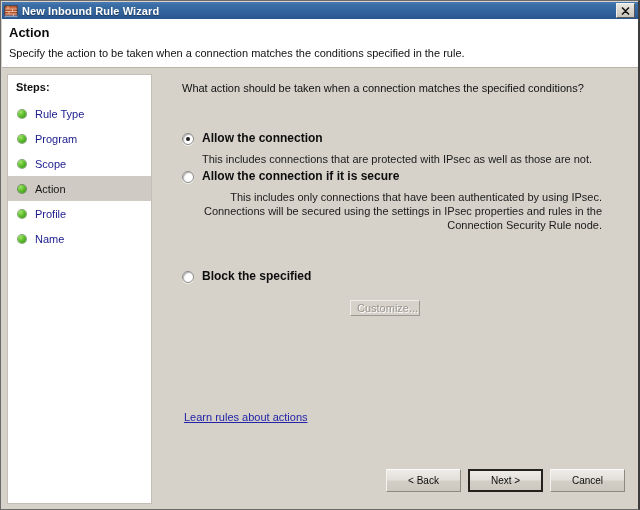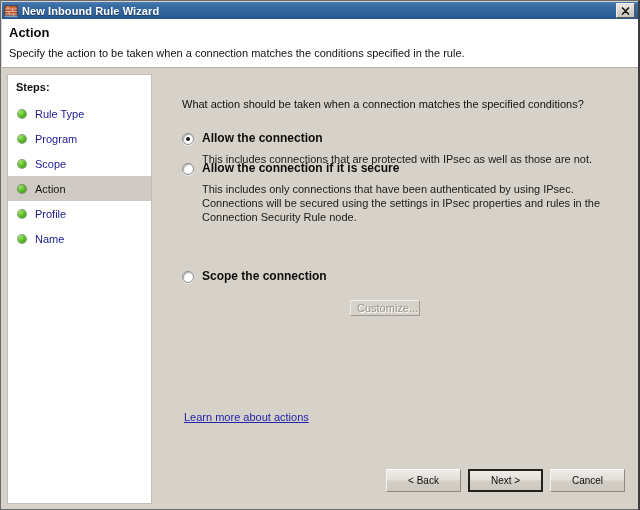--- a/index.html
+++ b/index.html
@@ -145,21 +145,21 @@
   #content {
     position: absolute;
     left: 154px; top: 69px;
     width: 483px;
     height: 440px;
     background: #d6d2ca;
   }
 
   #content .prompt {
     position: absolute;
-    left: 27px; top: 28px;
+    left: 27px; top: 12px;
     font-size: 11px;
     color: #111111;
   }
 
   .opt {
     position: absolute;
     left: 27px;
     width: 430px;
   }
   .opt-head {
@@ -196,21 +196,21 @@
   .opt-desc {
     margin-left: 20px;
     margin-top: 7px;
     font-size: 11px;
     color: #1a1a1a;
     line-height: 14px;
     max-width: 400px;
   }
 
   #opt-allow { top: 62px; }
-  #opt-secure { top: 92px; }
+  #opt-secure { top: 100px; text-align: right; }
   #opt-block { top: 200px; }
 
   #customize-btn {
     position: absolute;
     left: 195px; top: 230px;
     width: 70px; height: 16px;
     font-family: "Liberation Sans", sans-serif;
     font-size: 11px;
     color: #9a968f;
     text-shadow: 1px 1px 0 #ffffff;
@@ -347,25 +347,25 @@
         <span class="opt-title">Allow the connection if it is secure</span>
       </div>
       <div class="opt-desc">This includes only connections that have been authenticated by using IPsec.  Connections will be secured using the settings in IPsec properties and rules in the Connection Security Rule node.</div>
     </div>
 
     <button id="customize-btn" disabled="">Customize...</button>
 
     <div class="opt" id="opt-block">
       <div class="opt-head">
         <span class="radio"></span>
-        <span class="opt-title">Scope the connection</span>
+        <span class="opt-title">Block the specified</span>
       </div>
     </div>
 
-    <a id="learn-link">Learn more about actions</a>
+    <a id="learn-link">Learn rules about actions</a>
   </div>
 
   <div id="buttonbar">
     <button class="dlg-btn" id="btn-back">&lt; Back</button>
     <button class="dlg-btn" id="btn-next">Next &gt;</button>
     <button class="dlg-btn" id="btn-cancel">Cancel</button>
   </div>
 
 </div>
 

